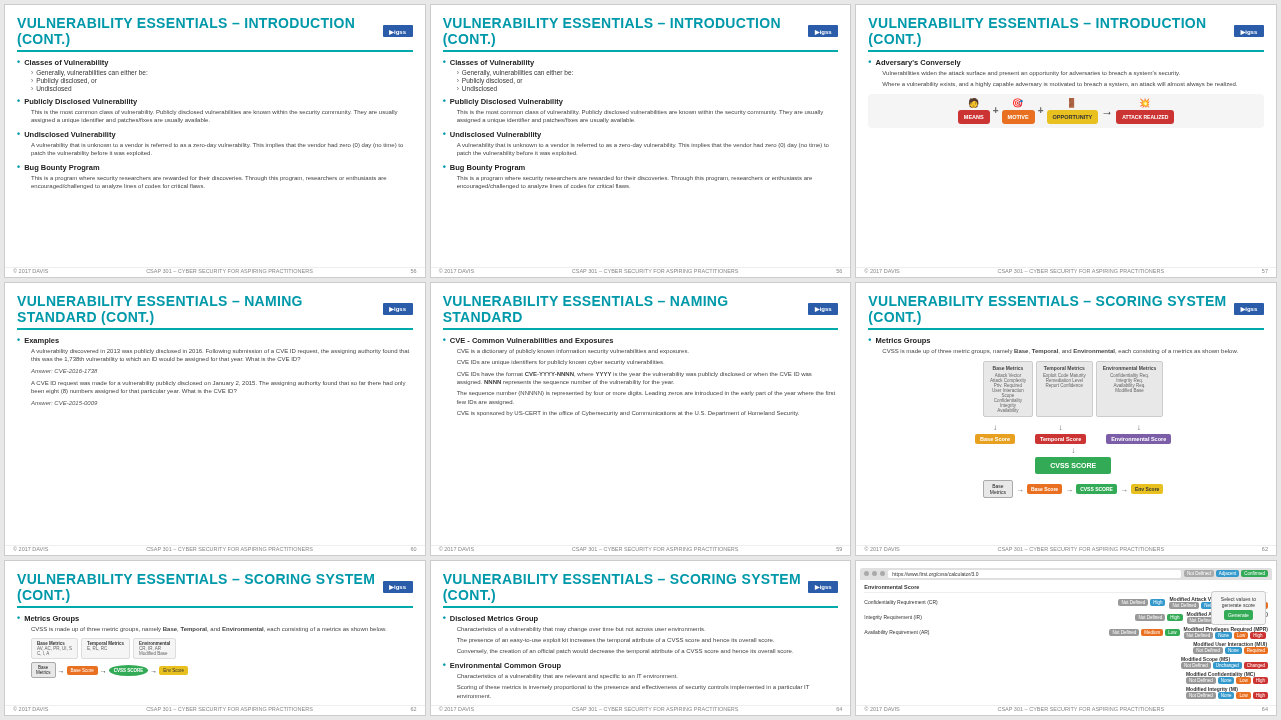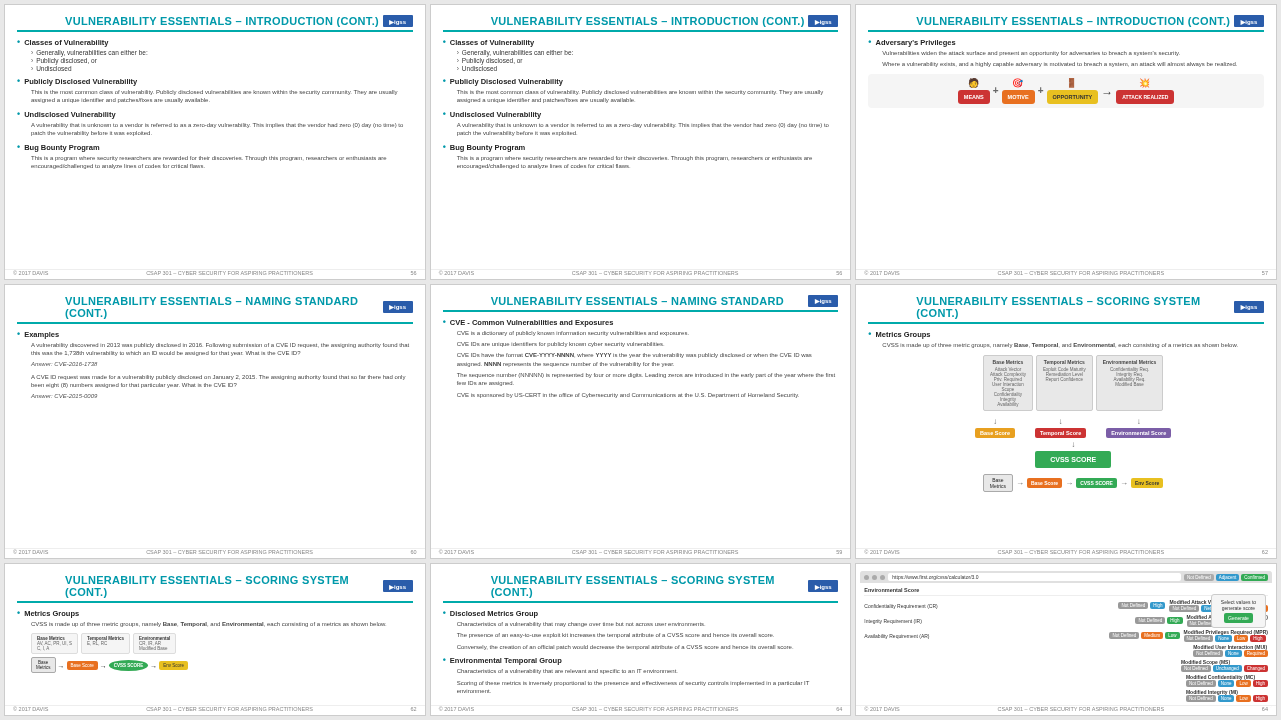--- a/index.html
+++ b/index.html
@@ -29,26 +29,25 @@
     }
     .slide-header {
       display: flex;
       align-items: center;
       justify-content: space-between;
       margin-bottom: 6px;
       border-bottom: 2px solid #00aaaa;
       padding-bottom: 3px;
     }
     .slide-title {
-      font-size: 11px;
+      font-size: 14px;
       font-weight: bold;
       color: #0099aa;
       text-transform: uppercase;
       letter-spacing: 0.3px;
-      margin-left: 48px;
     }
     .slide-logo {
       font-size: 7px;
       color: #555;
       display: flex;
       align-items: center;
       gap: 2px;
     }
     .logo-img {
       width: 30px;
@@ -321,21 +320,21 @@
   </div>
 
   <div class="slide">
     <div class="slide-header">
       <span class="slide-title">Vulnerability Essentials – Introduction (Cont.)</span>
       <div class="slide-logo">
         <div class="logo-img">▶igss</div>
       </div>
     </div>
     <div class="bullet-section">
-      <div class="bullet-title">Adversary's Privileges</div>
+      <div class="bullet-title">Adversary's Conversely</div>
       <div class="body-text">Vulnerabilities widen the attack surface and present an opportunity for adversaries to breach a system's security.</div>
       <div class="body-text">Where a vulnerability exists, and a highly capable adversary is motivated to breach a system, an attack will almost always be realized.</div>
     </div>
 
     <div class="adversary-diagram">
       <div style="display:flex;flex-direction:column;align-items:center;gap:2px;">
         <div style="font-size:9px;">🧑</div>
         <div class="adv-box box-means">MEANS</div>
       </div>
       <div class="adv-plus">+</div>
@@ -535,21 +534,21 @@
         <div class="logo-img">▶igss</div>
       </div>
     </div>
     <div class="bullet-section">
       <div class="bullet-title">Disclosed Metrics Group</div>
       <div class="body-text">Characteristics of a vulnerability that may change over time but not across user environments.</div>
       <div class="body-text">The presence of an easy-to-use exploit kit increases the temporal attribute of a CVSS score and hence its overall score.</div>
       <div class="body-text">Conversely, the creation of an official patch would decrease the temporal attribute of a CVSS score and hence its overall score.</div>
     </div>
     <div class="bullet-section">
-      <div class="bullet-title">Environmental Temporal Group</div>
+      <div class="bullet-title">Environmental Common Group</div>
       <div class="body-text">Characteristics of a vulnerability that are relevant and specific to an IT environment.</div>
       <div class="body-text">Scoring of these metrics is inversely proportional to the presence and effectiveness of security controls implemented in a particular IT environment.</div>
     </div>
     <div class="slide-footer">
       <span>© 2017 DAVIS</span>
       <span>CSAP 301 – CYBER SECURITY FOR ASPIRING PRACTITIONERS</span>
       <span>64</span>
     </div>
   </div>
 

